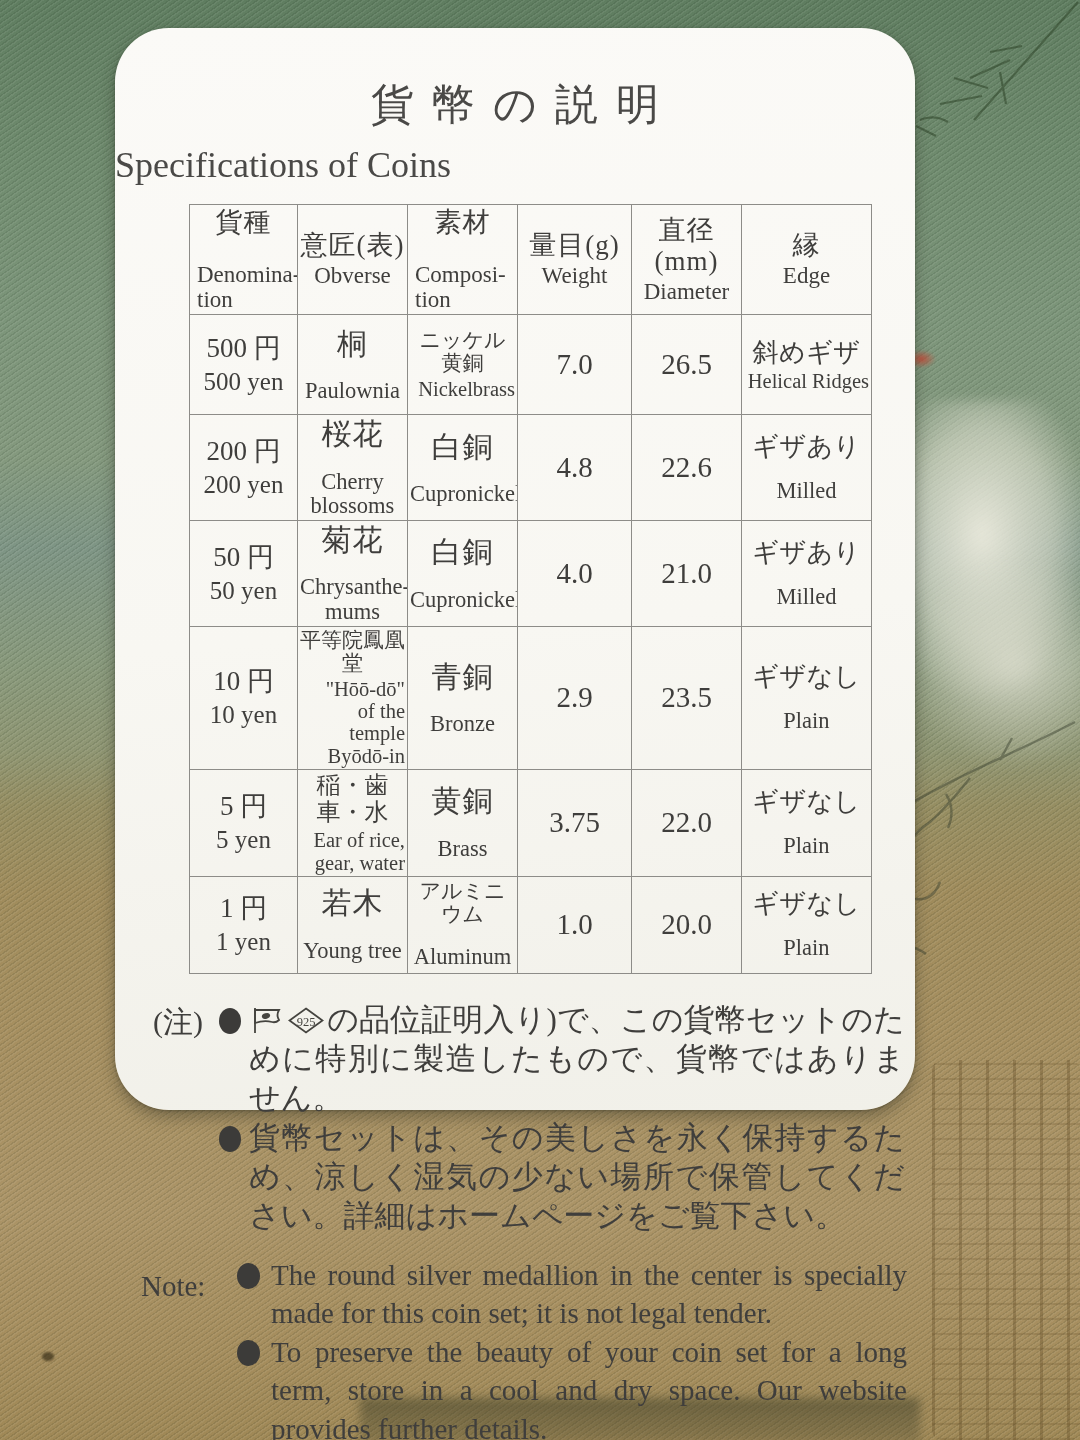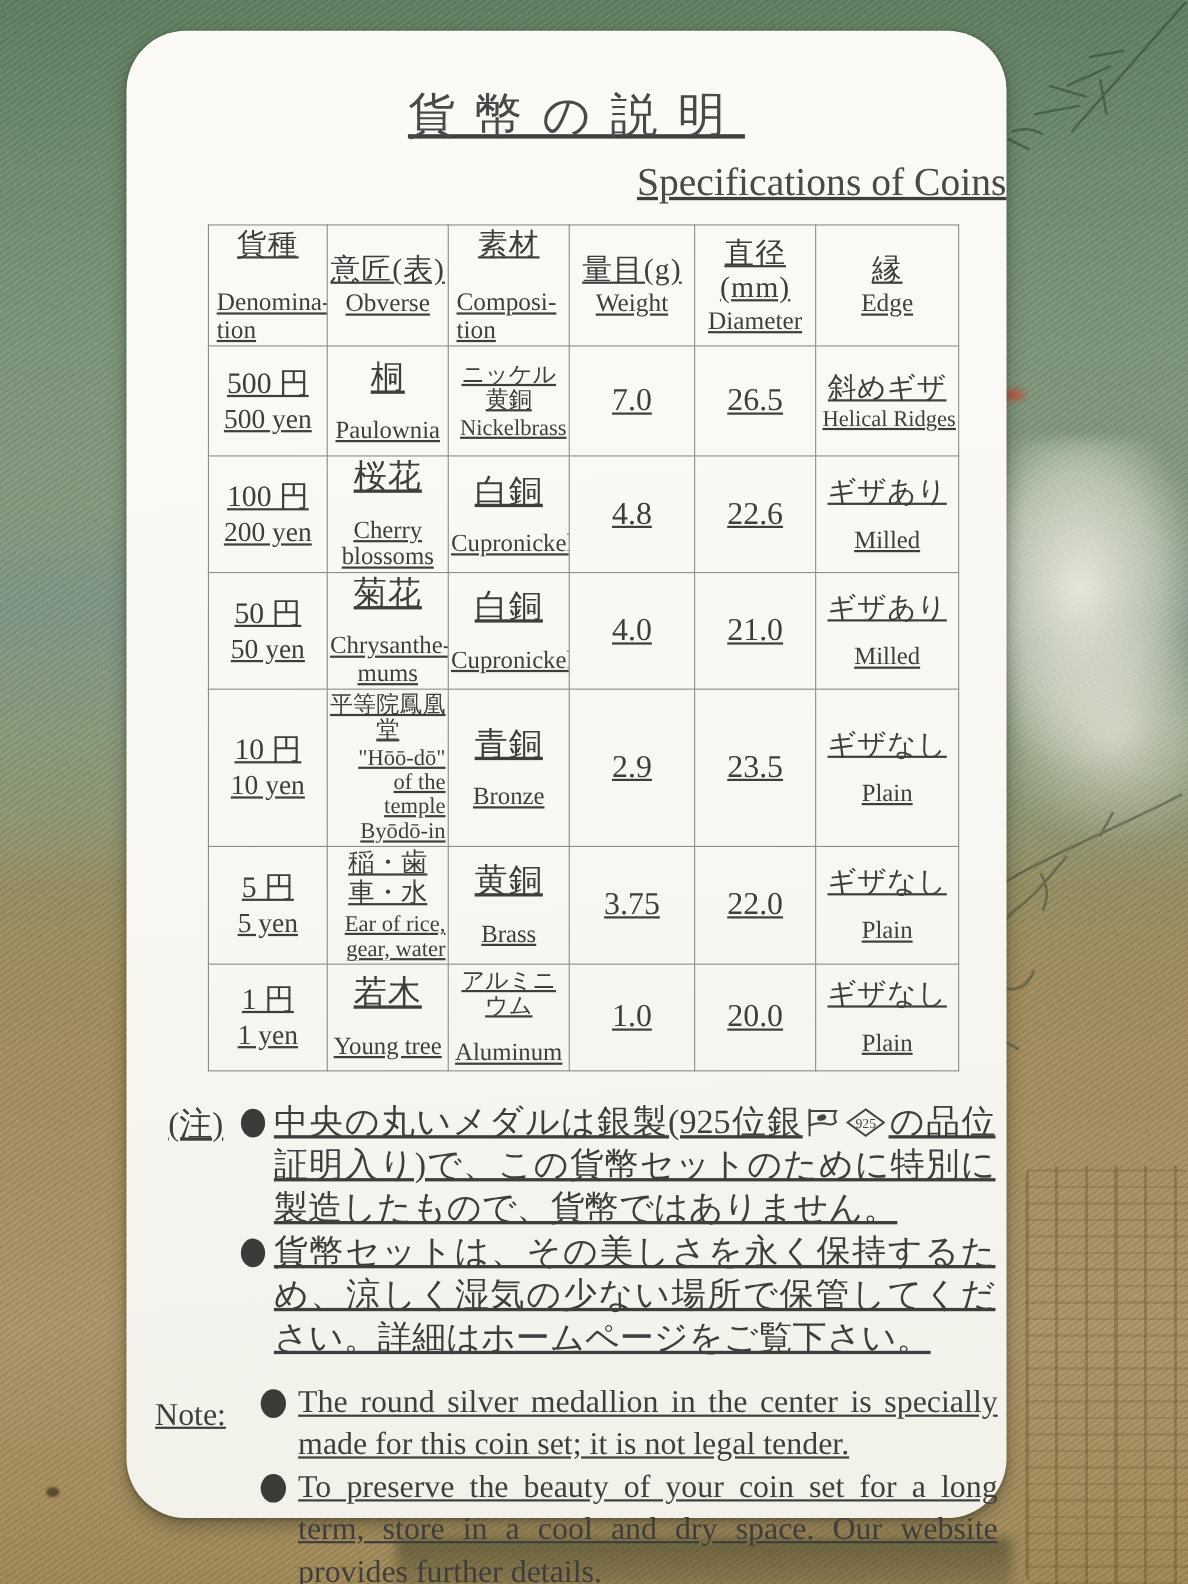--- a/index.html
+++ b/index.html
@@ -54,33 +54,32 @@
     position: absolute; left: 360px; top: 1398px; width: 560px; height: 46px;
     background: linear-gradient(180deg, rgba(58,60,38,0.55), rgba(58,60,38,0.2));
     filter: blur(5px);
   }
   .speck {
     position: absolute; left: 42px; top: 1352px; width: 12px; height: 9px;
     background: rgba(50,42,20,0.65); border-radius: 50%; filter: blur(1px);
   }
   
   .card {
-    position: absolute; left: 115px; top: 28px; width: 800px; height: 1352px;
+    position: absolute; left: 115px; top: 28px; width: 800px; height: 1082px;
     background: linear-gradient(176deg, #fbfaf7 0%, #f8f7f2 55%, #f1f0e9 100%);
     border-radius: 54px;
     box-shadow: 0 7px 16px rgba(35,38,25,0.38), 0 1px 3px rgba(35,38,25,0.3);
     padding-top: 48px;
-    text-decoration: underline;
   }
   .title-ja {
     text-align: center; font-size: 43px; letter-spacing: 0.42em;
     text-indent: 0.42em; color: #4a4947; font-weight: 400;
   }
   .title-en {
-    text-align: right; font-size: 36px; margin-top: 10px; color: #4a4947;
+    text-align: left; font-size: 36px; margin-top: 10px; color: #4a4947;
   }
   
   table.spec {
     border-collapse: collapse; table-layout: fixed;
     margin: 18px 0 0 74px; width: 682px;
   }
   table.spec td, table.spec th {
     border: 1.5px solid #8d8c88; vertical-align: middle;
     text-align: center; font-weight: 400; padding: 2px 2px;
     line-height: 1.14; overflow: hidden;
@@ -219,21 +218,21 @@
               <div class="num">26.5</div>
             </td>
         <td>
           <div class="ejp">斜めギザ</div>
           <div class="esm">Helical Ridges</div>
         </td>
       </tr>
 
       <tr class="r1">
         <td>
-          <div class="den1">100 円</div>
+          <div class="den1">200 円</div>
           <div class="den2">200 yen</div>
         </td>
         <td>
           <div class="jbig">桜花</div>
           <div class="etx prewrap">Cherry
 blossoms</div>
         </td>
         <td>
           <div class="jbig">白銅</div>
           <div class="etx">Cupronickel</div>
@@ -354,21 +353,21 @@
         </td>
       </tr>
     </tbody>
       </table>
 
     <div class="notes-ja">
       <div class="nj-label">(注)</div>
       <div class="nj-list">
         <div class="note-item">
           <span class="bullet"></span>
-          <span>中央の丸いメダルは銀製(925位銀</span><svg class="hallmark" width="30" height="27" viewBox="0 0 30 27">
+          <svg class="hallmark" width="30" height="27" viewBox="0 0 30 27">
               <g stroke="#45443f" stroke-width="1.8" fill="none">
                 <path d="M3 1 V26"></path>
                 <path d="M3 3 H27 Q24 8 27 13 Q24 16 20 15 Q12 13 3 16 Z"></path>
               </g>
               <ellipse cx="14" cy="9" rx="4.2" ry="2.8" fill="#45443f" transform="rotate(-18 14 9)"></ellipse>
             </svg><svg class="hallmark" width="36" height="27" viewBox="0 0 36 27">
               <polygon points="18,1.5 34.5,13.5 18,25.5 1.5,13.5" fill="none" stroke="#45443f" stroke-width="1.8"></polygon>
               <text x="18" y="18.5" text-anchor="middle" font-size="12.5" font-family="Liberation Serif, serif" fill="#45443f">925</text>
             </svg><span>の品位証明入り)で、この貨幣セットのために特別に製造したもので、貨幣ではありません。</span>
         </div>

